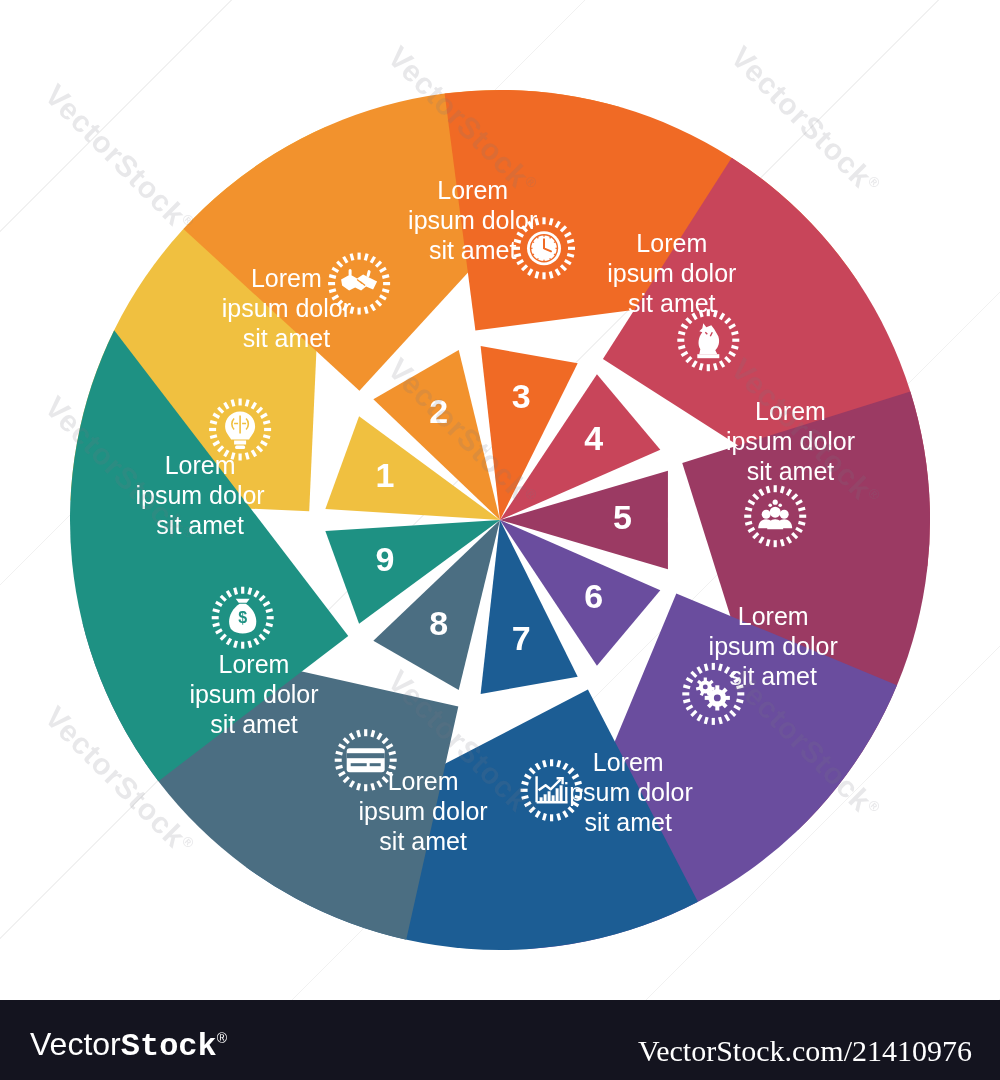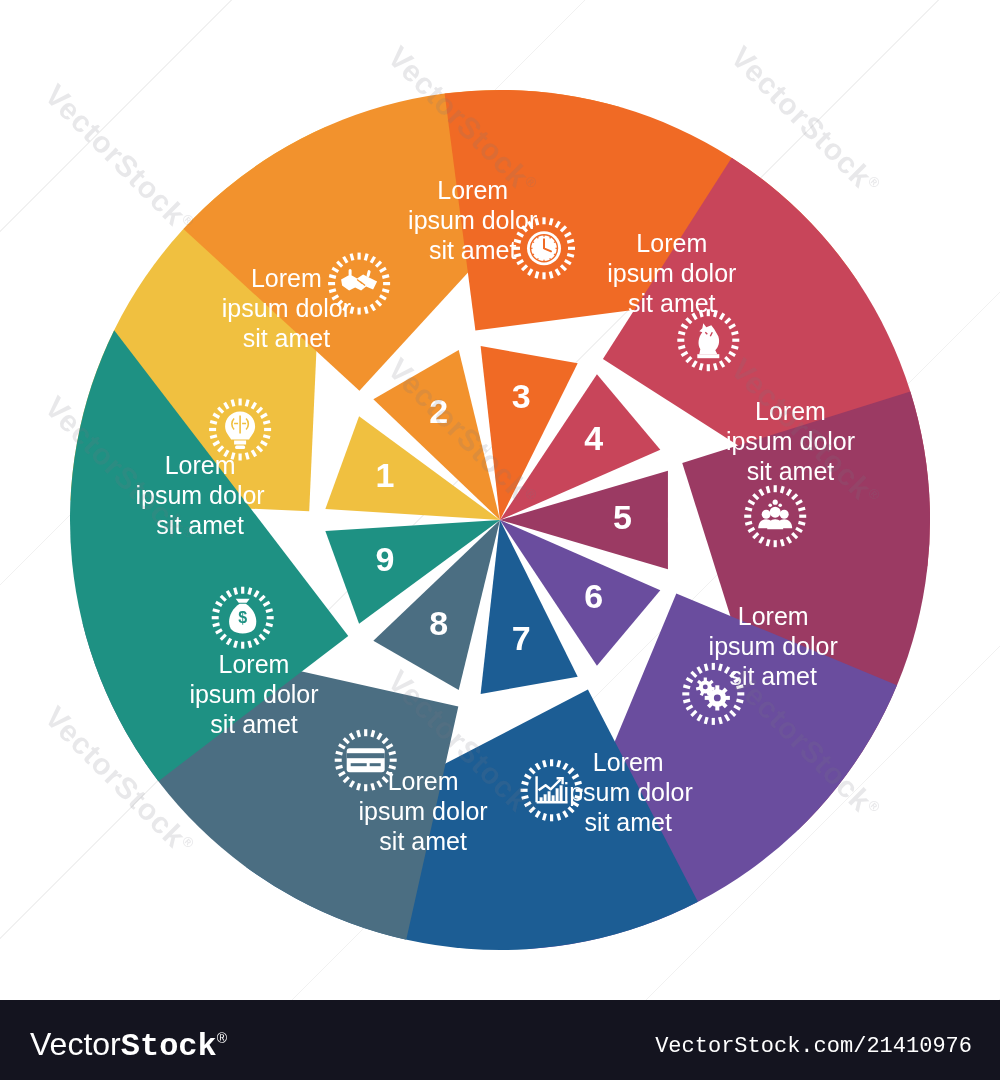--- a/index.html
+++ b/index.html
@@ -26,22 +26,22 @@
             font-family:"Liberation Sans","DejaVu Sans",sans-serif;
             text-anchor:middle;dominant-baseline:middle;}
 
   
   #footer{position:absolute;left:0;top:1000px;width:1000px;height:80px;background:#14141f;}
   #footer-logo{position:absolute;left:30px;top:26px;color:#fff;font-size:32px;
      letter-spacing:0px;font-family:"Liberation Sans","DejaVu Sans",sans-serif;}
   #footer-logo .light{font-weight:300;}
   #footer-logo .bold{font-weight:700;font-family:Liberation Mono, monospace;}
   #footer-logo .reg{font-size:14px;vertical-align:super;font-weight:400;}
-  #footer-url{position:absolute;right:28px;top:34px;color:#fff;font-size:22px;
-     font-family:Liberation Mono, monospace;}
+  #footer-url{position:absolute;right:28px;top:34px;color:#fff;font-size:30px;
+     font-family:Liberation Serif, serif;}
 </style>
 </head>
 <body>
 
 <div id="stage">
   <div id="wm-lines"></div>
 
   <svg id="wheel" viewBox="0 0 1000 1000">
     <defs>
 

